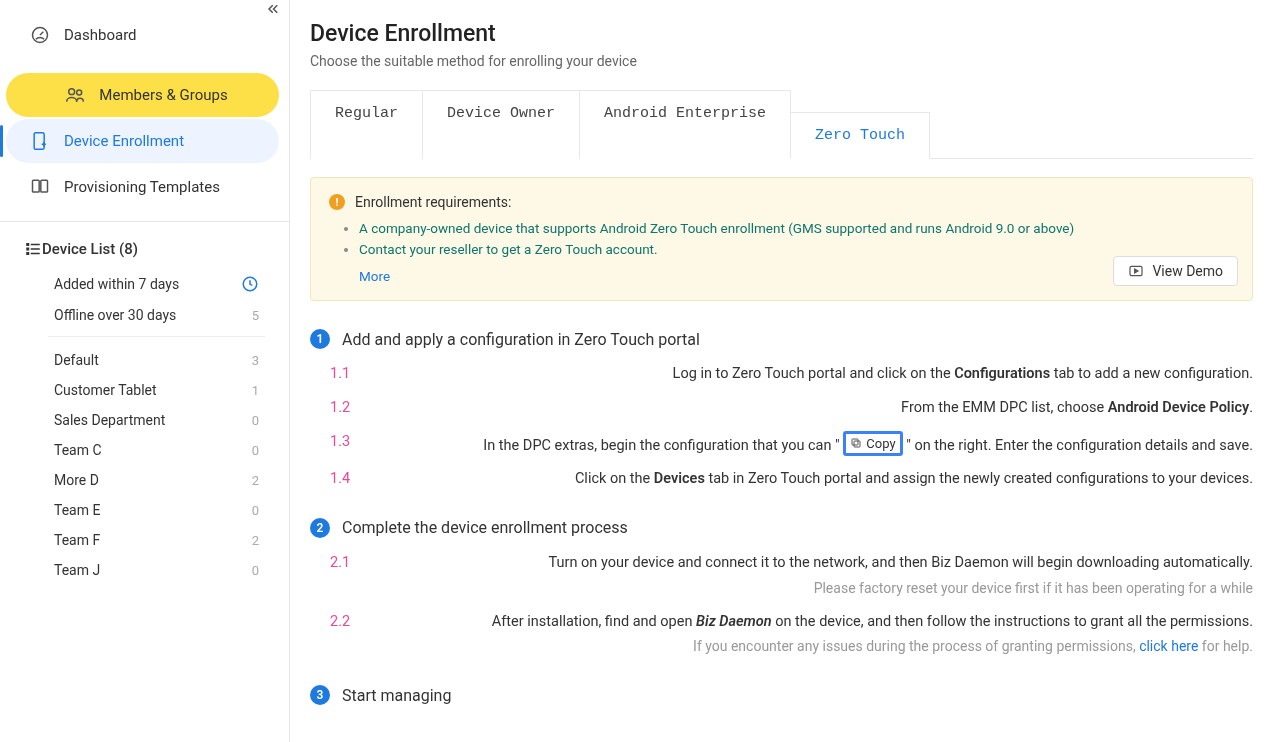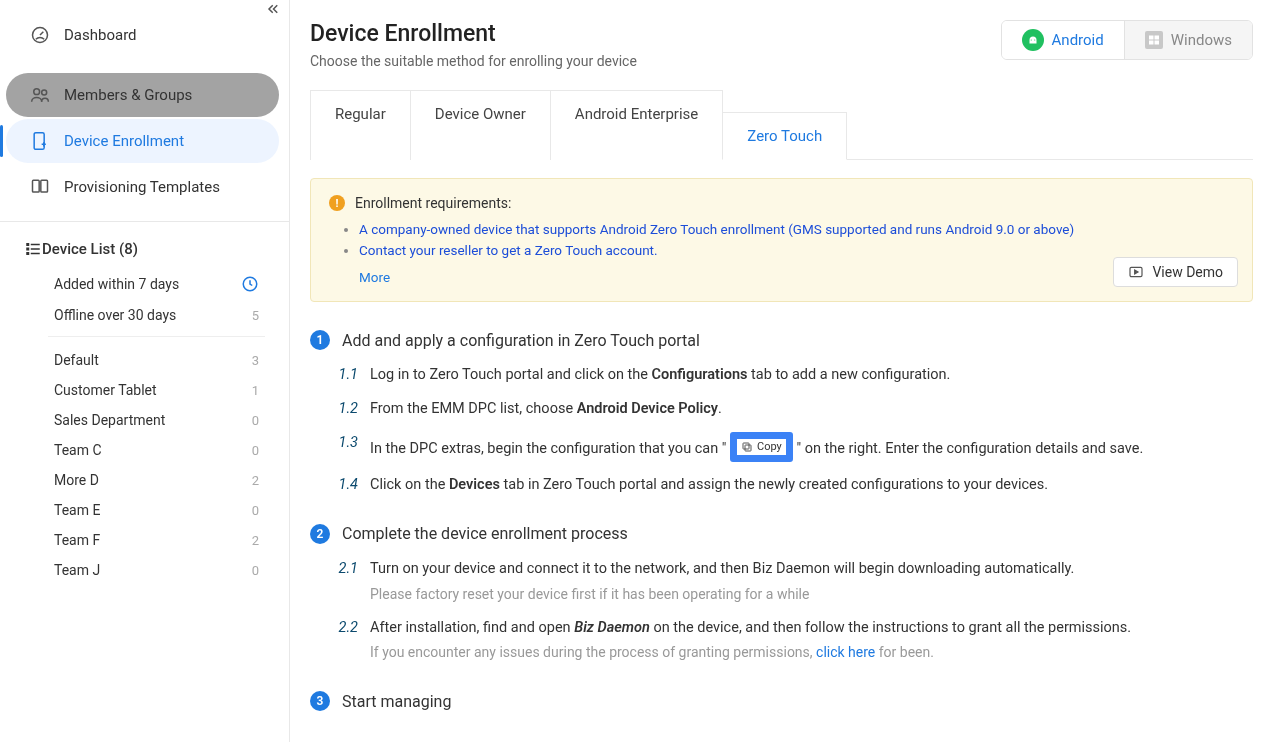--- a/index.html
+++ b/index.html
@@ -61,21 +61,22 @@
     content:"";
     position:absolute;
     left:-6px;
     top:6px;
     bottom:6px;
     width:3px;
     background:#1f7ae0;
     border-radius:2px;
   }
   .nav-item.gray {
-    background: #a3a3a3;
+    background: #fde047;
+    justify-content: center;
   }
   .divider {
     border-top:1px solid #e8e8e8;
     margin: 4px 0;
   }
   .device-list-header {
     display:flex;
     align-items:center;
     padding: 14px 16px 10px 24px;
     font-size:15px;
@@ -154,20 +155,21 @@
   }
   .win-square {
     width:18px;height:18px;background:#c8c8c8;border-radius:2px;
     display:flex;align-items:center;justify-content:center;
   }
   
   .tabs {
     display:flex;
     border-bottom:1px solid #e8e8e8;
     width:100%;
+    font-family:Liberation Mono, monospace;
   }
   .tab {
     padding: 14px 24px;
     border:1px solid #e8e8e8;
     border-bottom:none;
     background:#fff;
     margin-right:-1px;
     cursor:pointer;
     font-size:15px;
     color:#444;
@@ -204,21 +206,21 @@
     background:#f0a020;color:#fff;font-size:11px;font-weight:700;
     display:flex;align-items:center;justify-content:center;
   }
   .req-list {
     margin:10px 0 0 30px;
     padding:0;
     color:#444;
     font-size:13.5px;
   }
   .req-list li { margin:5px 0; list-style: disc; color:#888;}
-  .req-list li span.txt { color:#1d4ed8; }
+  .req-list li span.txt { color:#0f766e; }
   .more-link {
     color:#1f7ae0;
     margin-left:30px;
     font-size:13.5px;
     display:inline-block;
     margin-top:6px;
     cursor:pointer;
   }
   .demo-btn {
     position:absolute;
@@ -253,30 +255,30 @@
   }
   .substeps { margin: 14px 0 0 20px;}
   .substep {
     display:flex;
     gap:12px;
     margin: 12px 0;
     font-size:14.5px;
     color:#333;
     line-height:1.5;
   }
-  .substep .idx { flex:0 0 28px; text-align:right; color:#0c4a6e;font-style:italic;}
-  .substep .body { flex:1; }
+  .substep .idx { flex:0 0 28px; text-align:left; color:#ec4899;}
+  .substep .body { flex:1;text-align:right; }
   .substep .note { color:#999; font-size:14px; margin-top:4px; }
   .substep b { font-weight:600; }
   a.inline { color:#1f7ae0; text-decoration:none; cursor:pointer;}
   .copy-chip {
-    border:7px solid #3b82f6;
+    border:3px solid #3b82f6;
     border-radius:3px;
     padding:0 4px;
-    font-size:11px;
+    font-size:13px;
     display:inline-flex;
     align-items:center;
     gap:4px;
   }
   .footer-note {
     margin: 14px 0 0 32px;
     font-size:14px;
     color:#555;
   }
   svg { display:block; }
@@ -401,43 +403,20 @@
         <span class="count">0</span>
       </div>
   </div>
 </div>
 
 <div class="main">
   <div class="header-row">
     <div>
       <h1 class="page-title">Device Enrollment</h1>
       <p class="page-subtitle">Choose the suitable method for enrolling your device</p>
-    </div>
-    <div class="platform-toggle">
-      <div class="platform-btn active">
-        <span class="android-dot">
-          <svg width="14" height="14" viewBox="0 0 24 24" fill="#fff">
-              <path d="M6 18h12v-6a6 6 0 0 0-12 0v6zM8 7l-2-3M16 7l2-3"></path>
-              <circle cx="9" cy="12" r="1" fill="#20c060"></circle>
-              <circle cx="15" cy="12" r="1" fill="#20c060"></circle>
-            </svg>
-        </span>
-        <span>Android</span>
-      </div>
-      <div class="platform-btn inactive">
-        <span class="win-square">
-          <svg width="12" height="12" viewBox="0 0 24 24" fill="#fff">
-              <rect x="2" y="3" width="9" height="8"></rect>
-              <rect x="13" y="3" width="9" height="8"></rect>
-              <rect x="2" y="13" width="9" height="8"></rect>
-              <rect x="13" y="13" width="9" height="8"></rect>
-            </svg>
-        </span>
-        <span>Windows</span>
-      </div>
     </div>
   </div>
 
   <div class="tabs">
     <div class="tab">Regular</div>
     <div class="tab">Device Owner</div>
     <div class="tab">Android Enterprise</div>
     <div class="tab active">Zero Touch</div>
   </div>
 
@@ -504,21 +483,21 @@
         <span class="body">
           <span>Turn on your device and connect it to the network, and then Biz Daemon will begin downloading automatically.</span>
           <div class="note">Please factory reset your device first if it has been operating for a while</div>
         </span>
       </div>
       <div class="substep">
         <span class="idx">2.2</span>
         <span class="body">
           <span>After installation, find and open </span><b><i>Biz Daemon</i></b><span> on the device, and then follow the instructions to grant all the permissions.</span>
           <div class="note">
-            <span>If you encounter any issues during the process of granting permissions, </span><a class="inline">click here</a><span> for been.</span>
+            <span>If you encounter any issues during the process of granting permissions, </span><a class="inline">click here</a><span> for help.</span>
           </div>
         </span>
       </div>
     </div>
   </div>
 
   <div class="step">
     <div class="step-header">
       <span class="step-num">3</span>
       <span>Start managing</span>

